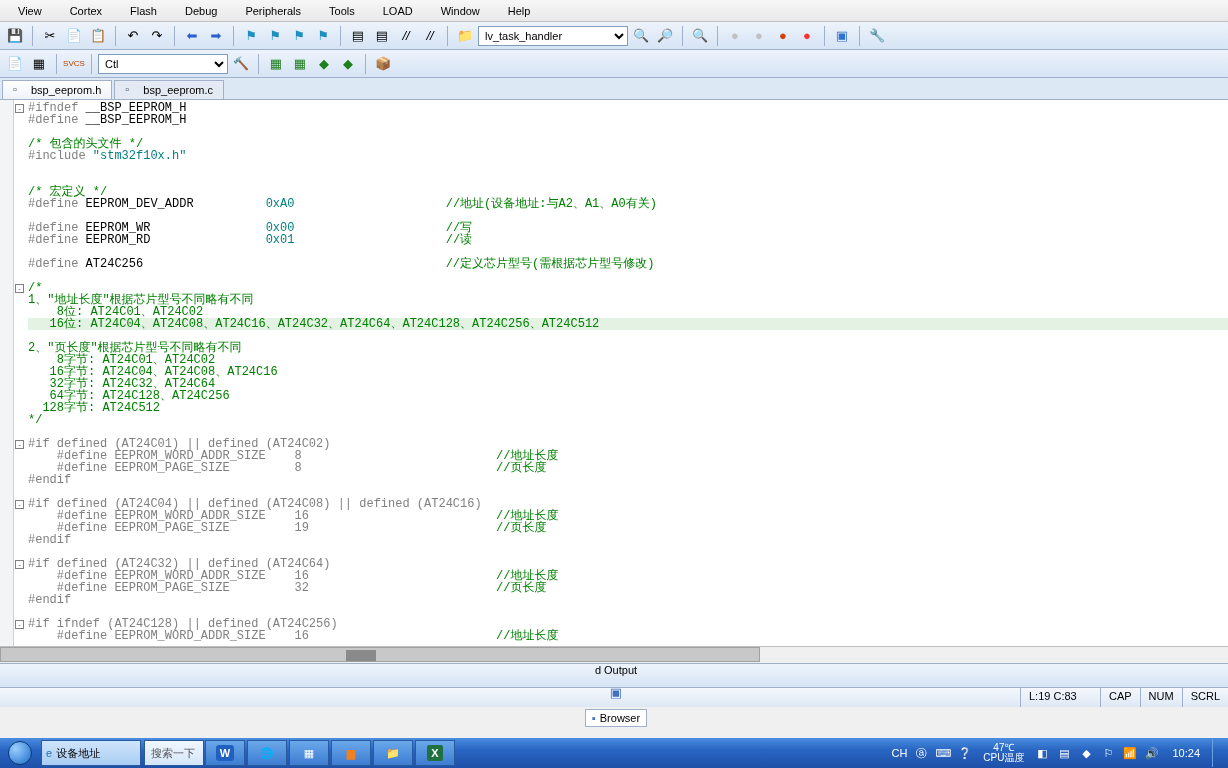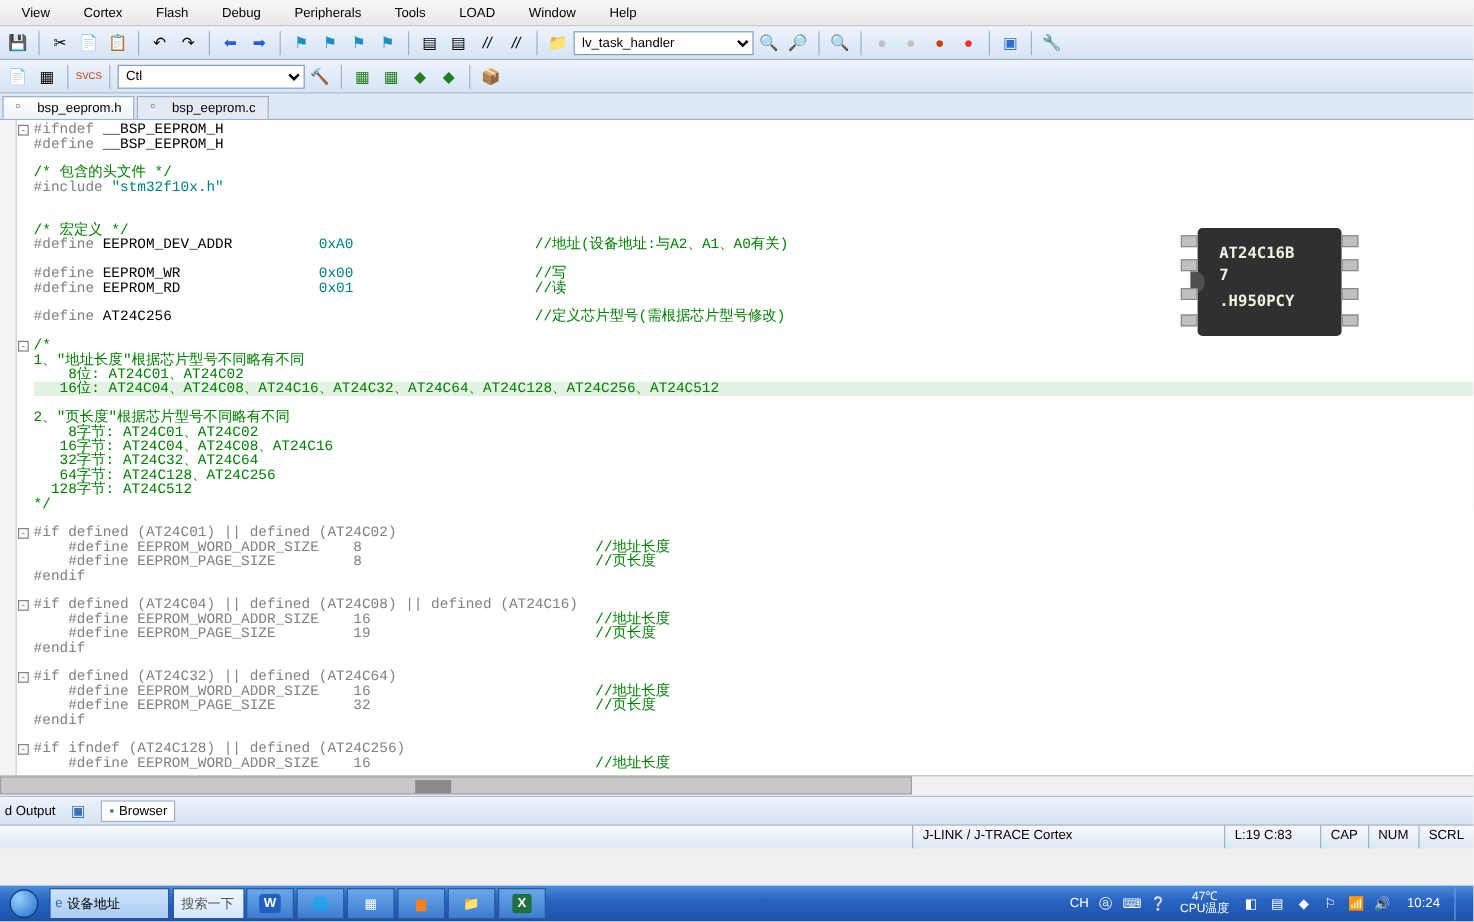--- a/index.html
+++ b/index.html
@@ -25,21 +25,21 @@
 .dir { color: #808080; }
 .hl { background: #e4f2e4; display: inline-block; width: 100%; }
 .chip { position: absolute; right: 80px; top: 70px; width: 180px; height: 130px; background: #fff; }
 .chipbody { position: absolute; left: 30px; top: 20px; width: 120px; height: 90px; background: #303030; border-radius: 4px; }
 .chipnotch { position: absolute; left: -6px; top: 36px; width: 12px; height: 18px; background: #505050; border-radius: 0 9px 9px 0; }
 .chippin { position: absolute; width: 14px; height: 10px; background: #c0c0c0; border: 1px solid #888; }
 .chiptext { color: #f0f0e0; font-family: monospace; font-size: 13px; font-weight: bold; position: absolute; }
 .hscroll { height: 17px; background: #f0f0f0; border-top: 1px solid #c0c0c0; position: relative; }
 .hthumb { position: absolute; left: 0; top: 0; width: 760px; height: 15px; background: #c8c8c8; border: 1px solid #a0a0a0; }
 .hthumb2 { position: absolute; left: 345px; top: 2px; width: 30px; height: 11px; background: #8a8a8a; }
-.bottomtabs { background: linear-gradient(#edf3fb,#d6e4f5); height: 24px; border-top: 1px solid #a0b0c8; display: flex; align-items: center; padding-left: 4px; gap: 8px; }
+.bottomtabs { background: linear-gradient(#edf3fb,#d6e4f5); height: 24px; border-top: 1px solid #a0b0c8; display: flex; align-items: center; padding-left: 4px; gap: 8px; flex-direction: column; }
 .btab { display: flex; align-items: center; gap: 4px; padding: 2px 6px; border: 1px solid #a0b0c8; background: #fff; cursor: pointer; }
 .statusbar { background: linear-gradient(#f5f8fc,#dde8f5); height: 20px; border-top: 1px solid #a0b0c8; display: flex; font-size: 11px; }
 .statusbar > div { border-left: 1px solid #a0b0c8; padding: 2px 8px; }
 .statusbar .stretch { flex: 1; border-left: none; }
 .taskbar { position: absolute; bottom: 0; left: 0; right: 0; height: 30px; background: linear-gradient(#4a8de0,#2865c2 40%,#1e50a8); display: flex; align-items: center; color: #fff; font-size: 11px; }
 .startbtn { width: 40px; height: 30px; display: flex; align-items: center; justify-content: center; }
 .winorb { width: 24px; height: 24px; border-radius: 50%; background: radial-gradient(circle at 30% 30%, #9bd0ff, #1a6bc9); border: 1px solid #0d3a70; position: relative; }
 .taskitem { height: 26px; min-width: 40px; background: linear-gradient(#6aa8ea,#3d7cd0); border: 1px solid #2a5a9e; margin: 0 1px; display: flex; align-items: center; justify-content: center; padding: 0 4px; }
 .taskitem.w { min-width: 100px; justify-content: flex-start; gap: 4px; color: #000; background: linear-gradient(#cfe4fb,#a8cdf2); }
 .searchbox { background: linear-gradient(#f0f7ff,#d5e6fa); color: #555; height: 26px; width: 60px; display: flex; align-items: center; padding: 0 6px; border: 1px solid #2a5a9e; margin-left: 2px; }
@@ -101,21 +101,21 @@
   <div class="sep"></div>
   <div class="tbtn">🔧</div>
 </div>
 
 <div class="toolbar2">
   <div class="tbtn">📄</div>
   <div class="tbtn">▦</div>
   <div class="sep"></div>
   <div class="tbtn" style="font-size:8px;color:#c04000">SVCS</div>
   <div class="sep"></div>
-  <select class="combo" style="width:156px"><option>Ctl</option></select>
+  <select class="combo" style="width:130px"><option>Ctl</option></select>
   <div class="tbtn">🔨</div>
   <div class="sep"></div>
   <div class="tbtn" style="color:#208020">▦</div>
   <div class="tbtn" style="color:#208020">▦</div>
   <div class="tbtn" style="color:#208020">◆</div>
   <div class="tbtn" style="color:#208020">◆</div>
   <div class="sep"></div>
   <div class="tbtn" style="color:#d08000">📦</div>
 </div>
 
@@ -177,56 +177,39 @@
 <span class="dir">#endif</span>
 
 <span class="dir">#if defined (AT24C32) || defined (AT24C64)</span>
 <span class="dir">    #define EEPROM_WORD_ADDR_SIZE    16</span><span class="cmt">                          //地址长度</span>
 <span class="dir">    #define EEPROM_PAGE_SIZE         32</span><span class="cmt">                          //页长度</span>
 <span class="dir">#endif</span>
 
 <span class="dir">#if ifndef (AT24C128) || defined (AT24C256)</span>
 <span class="dir">    #define EEPROM_WORD_ADDR_SIZE    16</span><span class="cmt">                          //地址长度</span></div>
 
-  <div class="chip">
-    <div class="chipbody">
-      <div class="chipnotch"></div>
-      <div class="chippin" style="left:-14px;top:6px"></div>
-        <div class="chippin" style="left:-14px;top:26px"></div>
-      <div class="chippin" style="left:-14px;top:50px"></div>
-        <div class="chippin" style="left:-14px;top:72px"></div>
-      <div class="chippin" style="right:-14px;top:6px"></div>
-        <div class="chippin" style="right:-14px;top:26px"></div>
-      <div class="chippin" style="right:-14px;top:50px"></div>
-        <div class="chippin" style="right:-14px;top:72px"></div>
-      <div class="chiptext" style="top:14px;left:18px">AT24C16B</div>
-      <div class="chiptext" style="top:32px;left:18px">7</div>
-      <div class="chiptext" style="top:54px;left:18px">.H950PCY</div>
-    </div>
-  </div>
 </div>
 
 <div class="hscroll">
   <div class="hthumb">
       <div class="hthumb2"></div>
     </div>
 </div>
 
 <div class="bottomtabs">
   <span>d Output</span>
   <div class="tbtn" style="color:#4070c0">▣</div>
   <div class="btab">
     <span style="color:#4070c0">▪</span>
     <span>Browser</span>
   </div>
 </div>
 
 <div class="statusbar">
   <div class="stretch"></div>
-  <div style="width:260px">J-LINK / J-TRACE Cortex</div>
   <div style="width:80px">L:19 C:83</div>
   <div>CAP</div>
   <div>NUM</div>
   <div>SCRL</div>
 </div>
 
 <div class="taskbar">
   <div class="startbtn">
       <div class="winorb"></div>
     </div>

